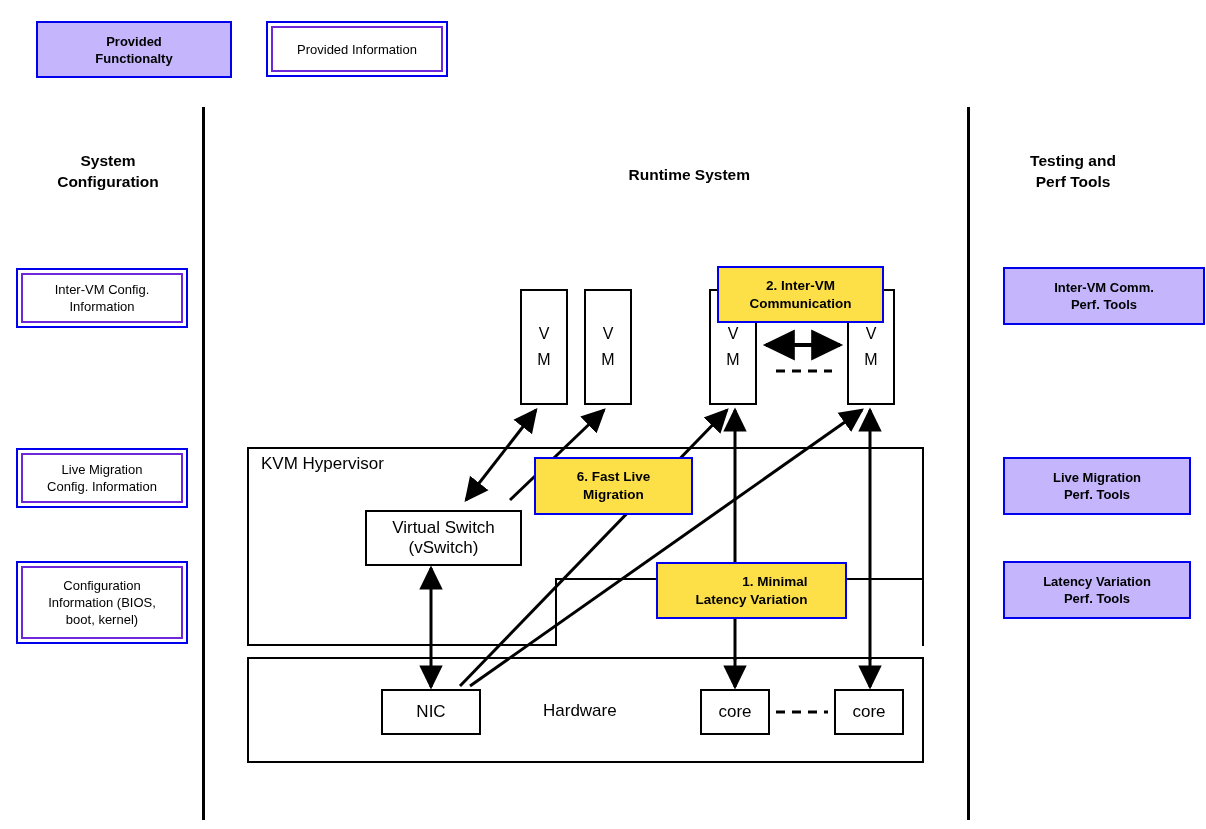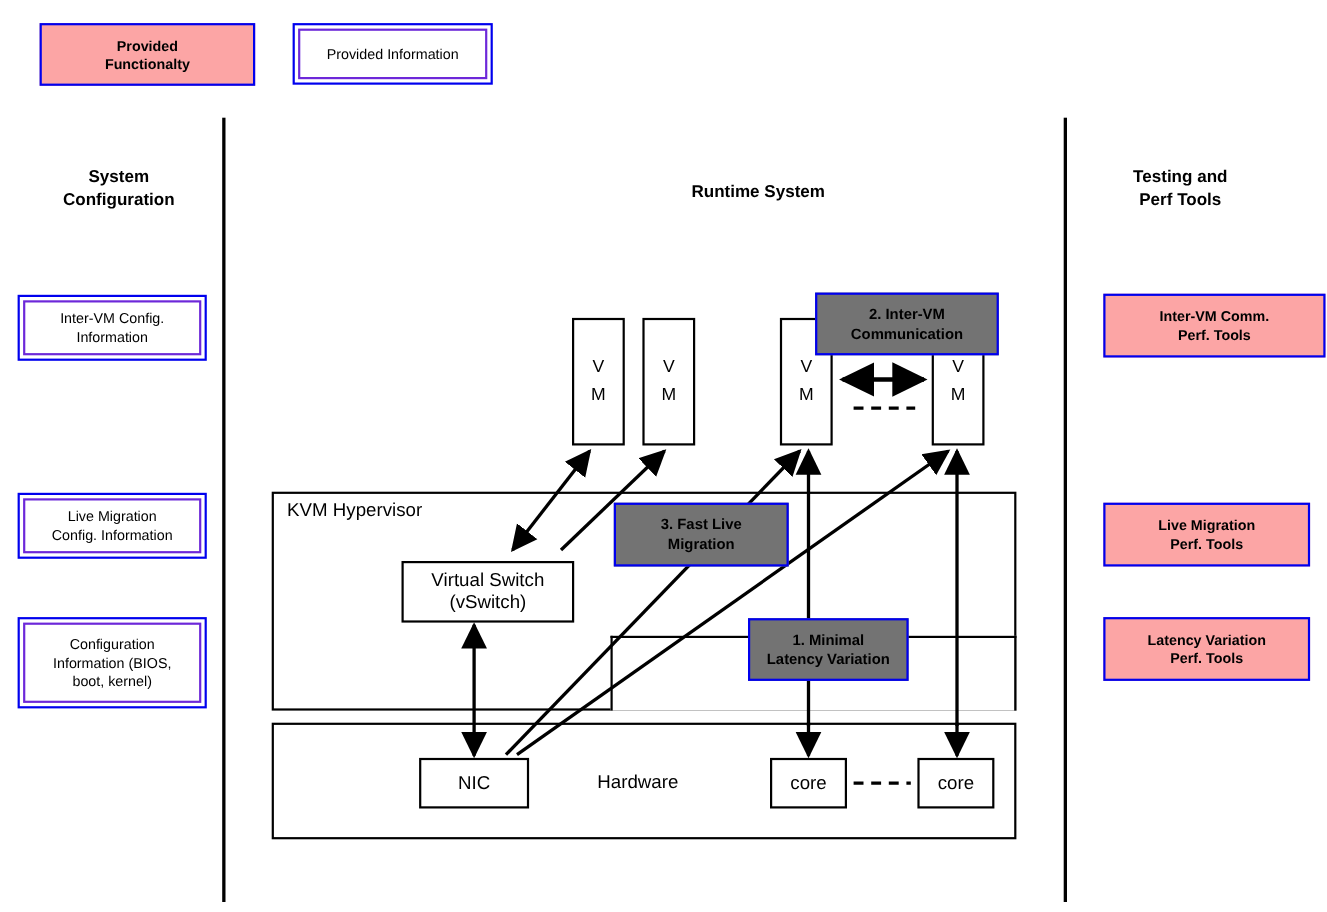--- a/index.html
+++ b/index.html
@@ -32,21 +32,21 @@
   .col-heading {
     font-weight: bold;
     font-size: 15.5px;
     line-height: 21px;
     text-align: center;
     white-space: pre-line;
   }
 
   
   .func-box {
-    background: #fca5a5;
+    background: #c4b5fd;
     border: 2px solid #0000ee;
     display: flex;
     align-items: center;
     justify-content: center;
     text-align: center;
     font-weight: bold;
     font-size: 13px;
     line-height: 17px;
     white-space: pre-line;
   }
@@ -87,32 +87,31 @@
     font-weight: normal;
   }
   .plain-label {
     font-size: 17px;
     line-height: 20px;
     white-space: pre-line;
   }
 
   
   .callout {
-    background: #737373;
+    background: #fde047;
     border: 2px solid #0000ee;
     display: flex;
     align-items: center;
     justify-content: center;
     text-align: center;
     font-weight: bold;
     font-size: 13.5px;
     line-height: 18px;
     white-space: pre-line;
     z-index: 40;
-    margin-left: 24px;
   }
 
   svg.overlay {
     position: absolute;
     left: 0; top: 0;
     width: 1206px;
     height: 829px;
     pointer-events: none;
     z-index: 20;
   }
@@ -222,19 +221,19 @@
     <line x1="766" y1="345" x2="840" y2="345" stroke="#000" stroke-width="4" marker-end="url(#ah)" marker-start="url(#ah-start)"></line>
 
     <line x1="776" y1="371" x2="832" y2="371" stroke="#000" stroke-width="3" stroke-dasharray="9,7"></line>
 
     <line x1="776" y1="712" x2="828" y2="712" stroke="#000" stroke-width="3" stroke-dasharray="9,7"></line>
   </svg>
 
   <div class="abs callout" style="left:717px; top:266px; width:167px; height:57px;">2. Inter-VM
 Communication</div>
 
-  <div class="abs callout" style="left:534px; top:457px; width:159px; height:58px;">3. Fast Live
+  <div class="abs callout" style="left:534px; top:457px; width:159px; height:58px;">6. Fast Live
 Migration</div>
 
-  <div class="abs callout" style="left:656px; top:562px; width:146px; height:57px;">1. Minimal
+  <div class="abs callout" style="left:656px; top:562px; width:191px; height:57px;text-align:right;">1. Minimal
 Latency Variation</div>
 
 </div>
 
 </body></html>

